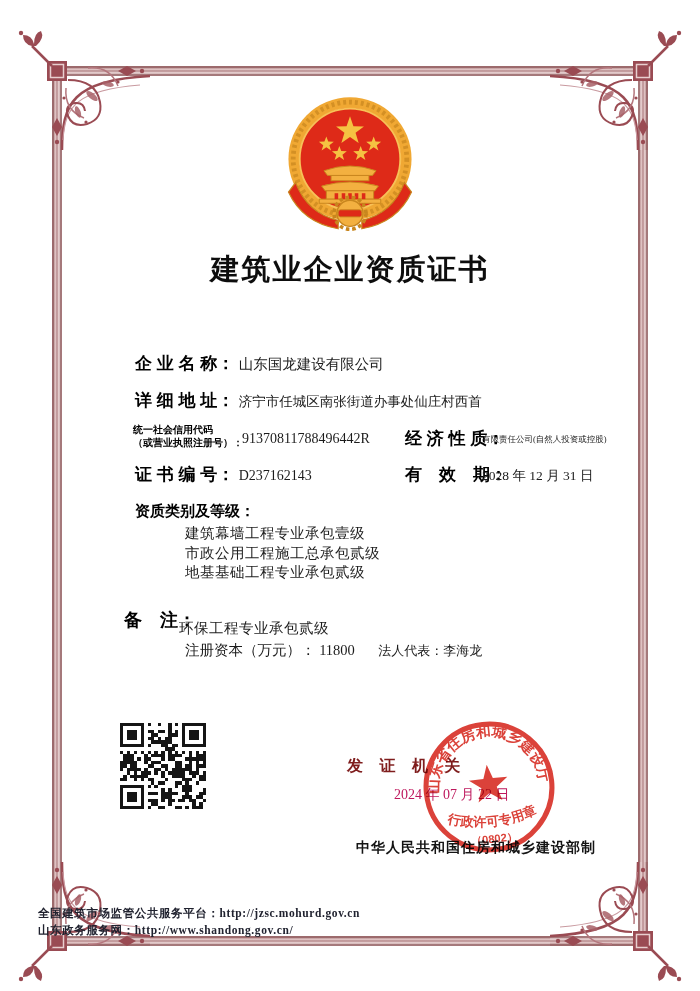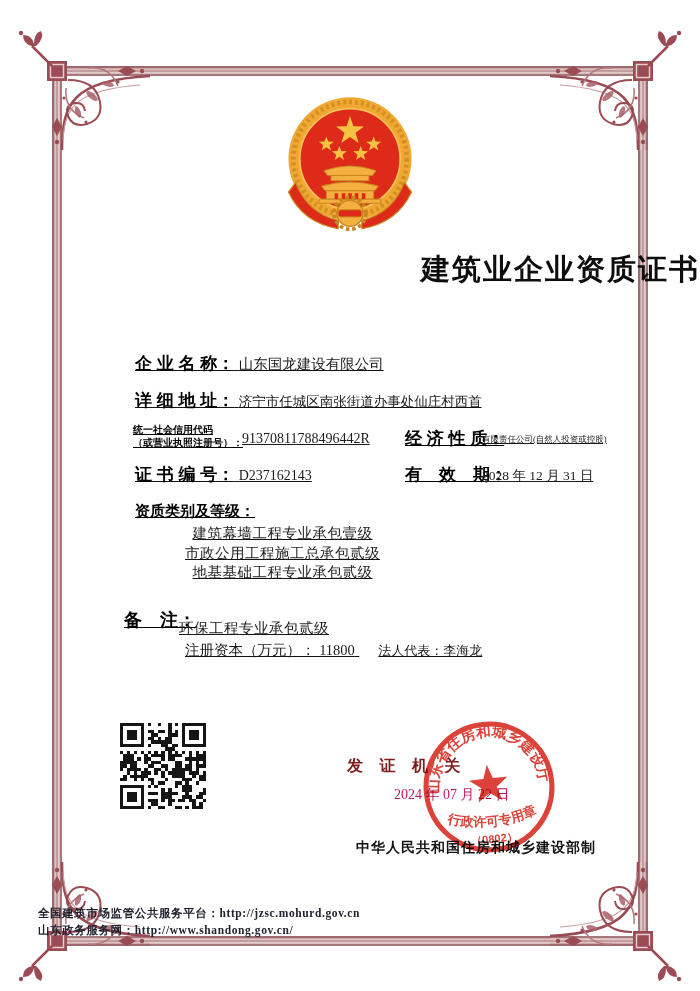--- a/index.html
+++ b/index.html
@@ -13,29 +13,29 @@
   .rail-v{width:10px;top:140px;height:745px;
     background:linear-gradient(to right,#9c6a6c 0%,#9c6a6c 18%,#ecd4d4 30%,#b5888a 50%,#f2e0e0 70%,#a5797b 85%,#a5797b 100%);}
   .rail-left{left:52px}.rail-right{left:638px}
   .corner{position:absolute;width:150px;height:150px;}
   .corner.tl{left:0;top:0}
   .corner.tr{right:0;top:0;transform:scaleX(-1)}
   .corner.bl{left:0;top:862px;transform:scaleY(-1)}
   .corner.br{right:0;top:862px;transform:scale(-1,-1)}
   
   .emblem{position:absolute;left:277px;top:95px;width:146px;height:142px;}
-  .title{position:absolute;left:0;right:0;top:250px;text-align:right;font-size:29px;font-weight:bold;
+  .title{position:absolute;left:0;right:0;top:250px;text-align:center;font-size:29px;font-weight:bold;
          letter-spacing:2px;color:#0d0d0d;}
   
   .lbl{font-size:17px;font-weight:bold;color:#000;white-space:nowrap;}
   .val{font-family:"Liberation Serif","DejaVu Serif",serif;color:#1b1b1b;white-space:nowrap;}
-  .abs{position:absolute;text-decoration:underline;}
+  .abs{position:absolute;}
   .lbl-small{font-size:10px;font-weight:bold;line-height:1.25;color:#000;white-space:nowrap;}
   .quals div{font-family:"Liberation Serif","DejaVu Serif",serif;font-size:14.5px;color:#222;
-             line-height:19.5px;letter-spacing:.5px;white-space:nowrap;text-align:center;}
+             line-height:19.5px;letter-spacing:.5px;white-space:nowrap;}
   
   .qr{position:absolute;left:120px;top:723px;width:86px;height:86px;display:grid;
       grid-template-columns:repeat(25,1fr);grid-template-rows:repeat(25,1fr);background:#fff;}
   .qr i{background:#fff}.qr i.b{background:#151515}
   
   .authority{position:absolute;left:347px;top:756px;font-size:16px;font-weight:bold;letter-spacing:6px;color:#7f1d1d;white-space:nowrap;}
   .issue-date{position:absolute;left:394px;top:786px;font-family:"Liberation Serif","DejaVu Serif",serif;
               font-size:14px;color:#be185d;white-space:nowrap;}
   .made-by{position:absolute;left:356px;top:839px;font-size:14px;font-weight:bold;letter-spacing:1px;
            font-family:Liberation Serif, serif;color:#141414;white-space:nowrap;}

